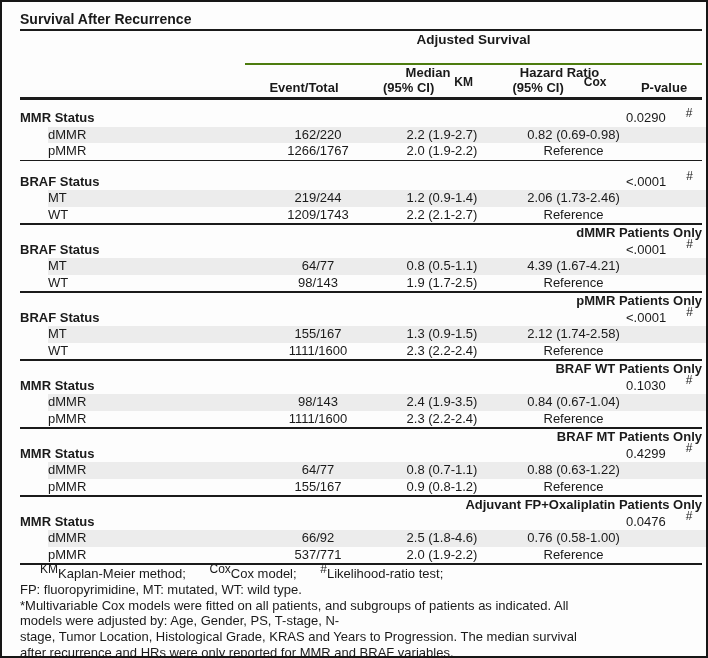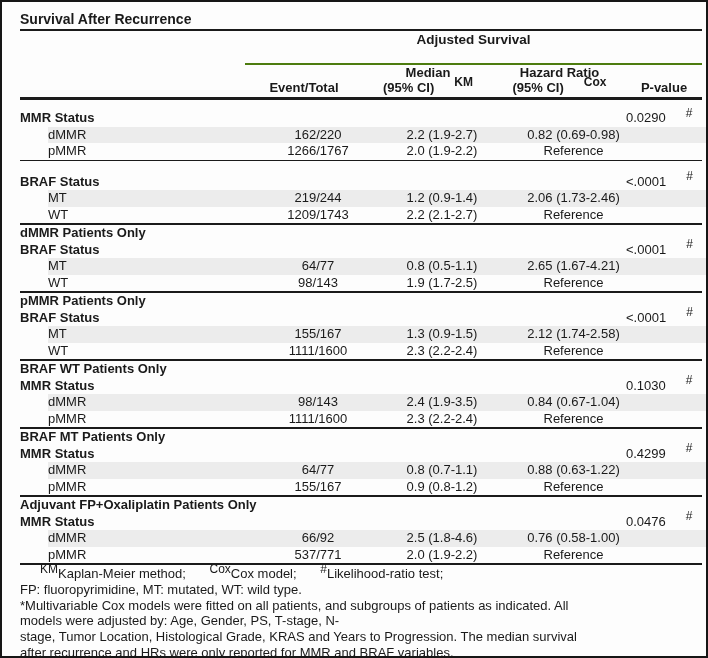--- a/index.html
+++ b/index.html
@@ -36,21 +36,21 @@
     font-weight: bold; font-size: 13px;
   }
   .colhead-row .cell { text-align: center; line-height: 14.5px; }
 
   .row {
     display: grid;
     grid-template-columns: 225px 118px 130px 133px 76px;
     align-items: center;
     height: 16.5px; font-size: 13px; line-height: 16.5px;
   }
-  .section-title { font-weight: bold; font-size: 13px; height: 16.5px; line-height: 16.5px; }
+  .section-title { font-weight: bold; font-size: 13px; height: 16.5px; line-height: 16.5px; text-align: right; }
   .group-label { font-weight: bold; }
   .pv-cell { grid-column: 5; text-align: left; white-space: nowrap; }
   .data-row {
     margin-left: 28px; width: 668px;
     grid-template-columns: 211px 118px 130px 133px 76px;
   }
   .data-row.shaded { background: #ececec; }
   .cell.num { text-align: center; white-space: nowrap; }
   sup { font-size: 12px; line-height: 0; vertical-align: super; padding-left: 20px; }
   .gap { height: 13px; }
@@ -135,21 +135,21 @@
     <div>
       <div class="section-title">dMMR Patients Only</div>
       <div class="row">
         <span class="group-label">BRAF Status</span>
         <span class="pv-cell"><span>&lt;.0001</span><sup>#</sup></span>
       </div>
       <div class="row data-row shaded">
         <span class="cell">MT</span>
         <span class="cell num">64/77</span>
         <span class="cell num">0.8 (0.5-1.1)</span>
-        <span class="cell num">2.65 (1.67-4.21)</span>
+        <span class="cell num">4.39 (1.67-4.21)</span>
         <span class="cell num"></span>
       </div>
       <div class="row data-row">
         <span class="cell">WT</span>
         <span class="cell num">98/143</span>
         <span class="cell num">1.9 (1.7-2.5)</span>
         <span class="cell num">Reference</span>
         <span class="cell num"></span>
       </div>
       <div class="rule r2"></div>

